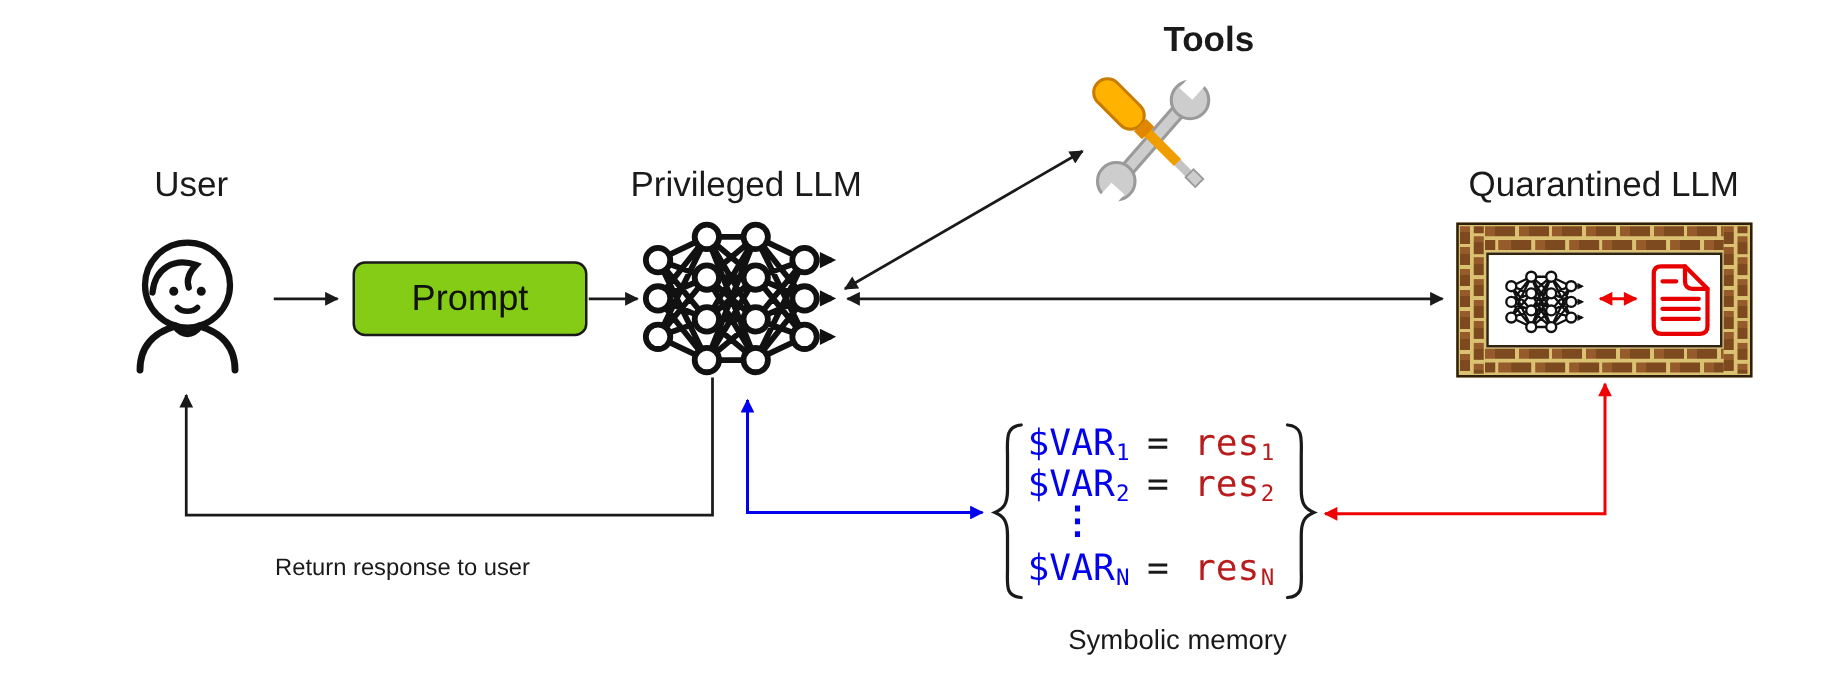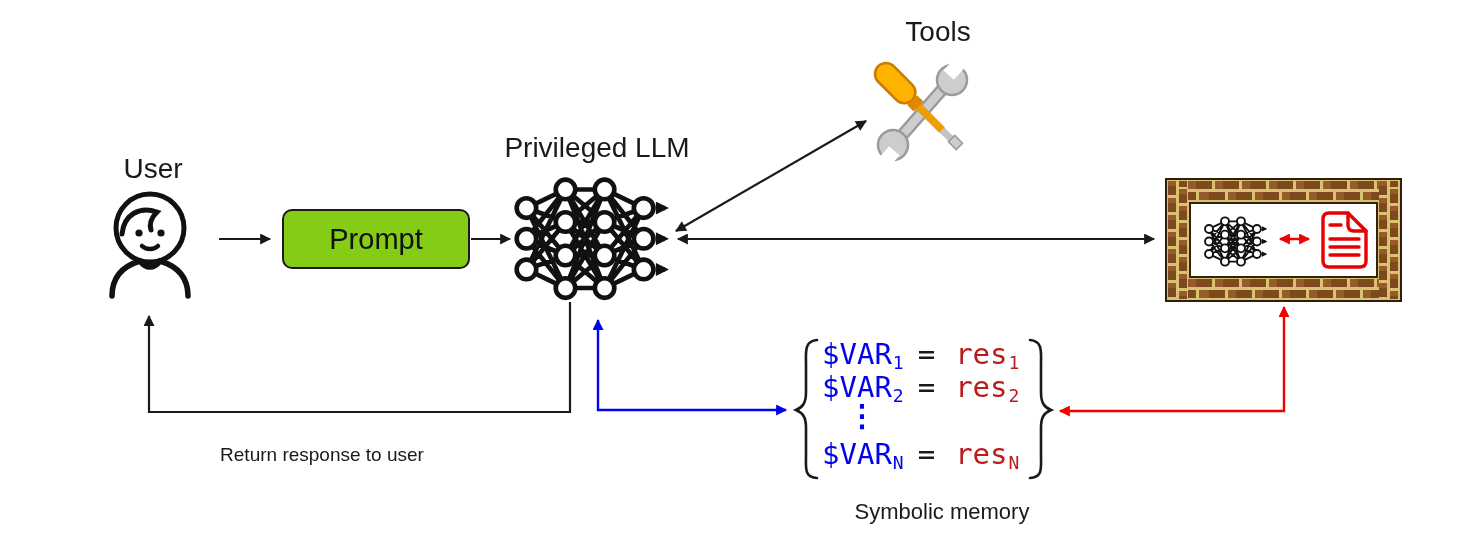--- a/index.html
+++ b/index.html
@@ -1,23 +1,23 @@
 <!DOCTYPE html>
 <html><head>
 <meta charset="utf-8">
 <style>
   html,body{margin:0;padding:0;background:#fff;}
   .stage{
     position:relative;width:1472px;height:544px;background:#ffffff;
     font-family:"Liberation Sans",sans-serif;color:#111;overflow:hidden;
   }
   .lbl{position:absolute;text-align:center;white-space:nowrap;color:#1a1a1a;}
-  .lbl-user{left:108px;top:132px;width:90px;font-size:28px;margin-top:21px;}
+  .lbl-user{left:108px;top:132px;width:90px;font-size:28px;}
   .lbl-priv{left:492px;top:132px;width:210px;font-size:28px;}
-  .lbl-tools{left:878px;top:16px;width:120px;font-size:28px;}
+  .lbl-tools{left:907px;top:16px;width:120px;font-size:28px;font-weight:bold;}
   .lbl-quar{left:1158px;top:132px;width:250px;font-size:28px;}
   .lbl-return{left:162px;top:444px;width:320px;font-size:19px;}
   .lbl-symbolic{left:792px;top:499px;width:300px;font-size:22px;}
 
   .prompt-box{
     position:absolute;left:282px;top:209px;width:188px;height:60px;
     border:2.5px solid #1a1a1a;border-radius:10px;background:#84cc16;
     display:flex;align-items:center;justify-content:center;
     font-size:29px;box-sizing:border-box;
   }
@@ -61,20 +61,21 @@
   svg.overlay{position:absolute;left:0;top:0;pointer-events:none;}
 </style>
 </head>
 <body>
 
 <div class="stage">
 
   <div class="lbl lbl-user">User</div>
   <div class="lbl lbl-priv">Privileged LLM</div>
   <div class="lbl lbl-tools">Tools</div>
+  <div class="lbl lbl-quar">Quarantined LLM</div>
   <div class="lbl lbl-return">Return response to user</div>
   <div class="lbl lbl-symbolic">Symbolic memory</div>
 
   <div class="prompt-box">
     <span>Prompt</span>
   </div>
 
   <div class="qbox">
     <div class="qb-strip qb-top">
         <div class="qb-row"></div>

